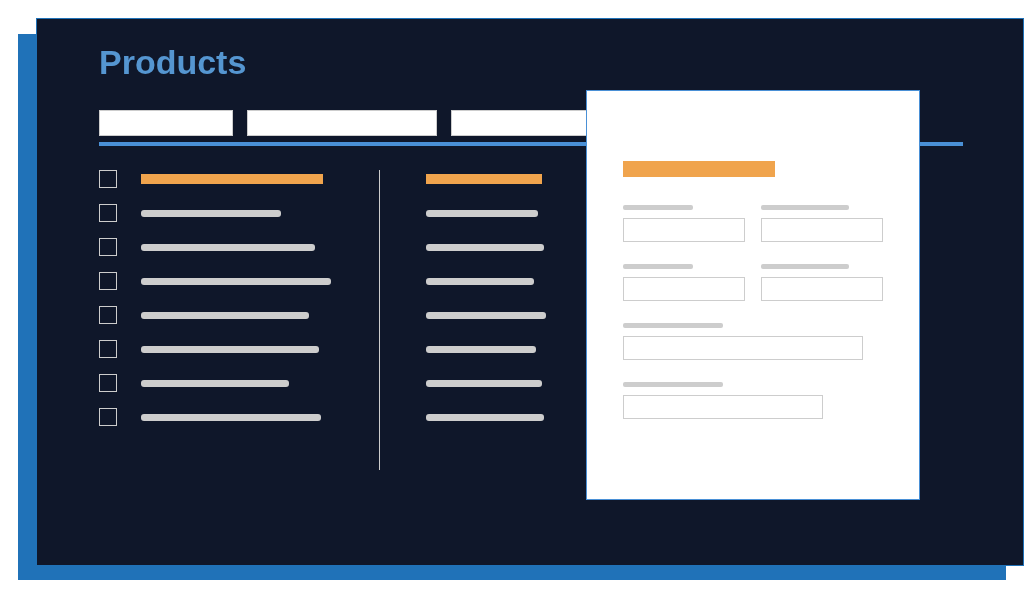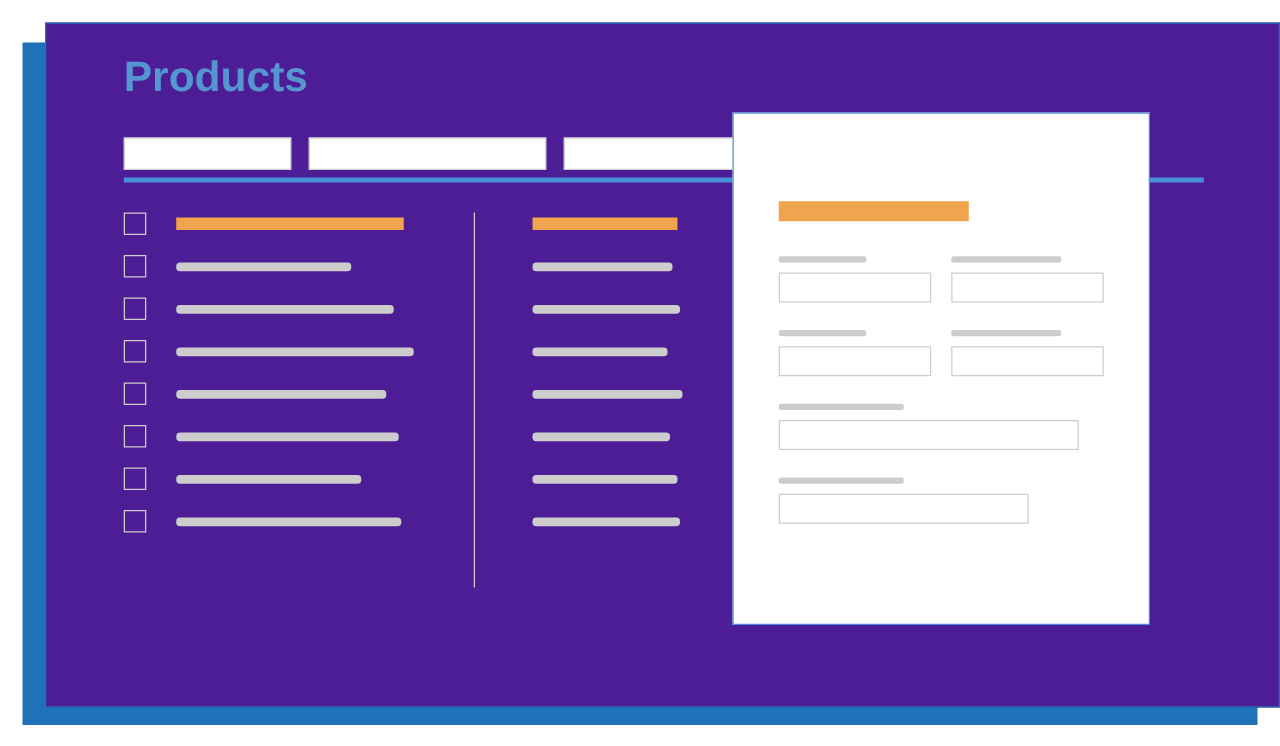--- a/index.html
+++ b/index.html
@@ -17,21 +17,21 @@
       width: 988px;
       height: 546px;
       background: #2072b8;
     }
     .main-panel {
       position: absolute;
       left: 36px;
       top: 18px;
       width: 988px;
       height: 548px;
-      background: #4c1d95;
+      background: #0f172a;
       border: 1px solid #2072b8;
       padding: 24px 0 0 62px;
     }
     .page-title {
       color: #5596d1;
       font-size: 34px;
       font-weight: 700;
       margin-bottom: 28px;
     }
     .filter-row {

